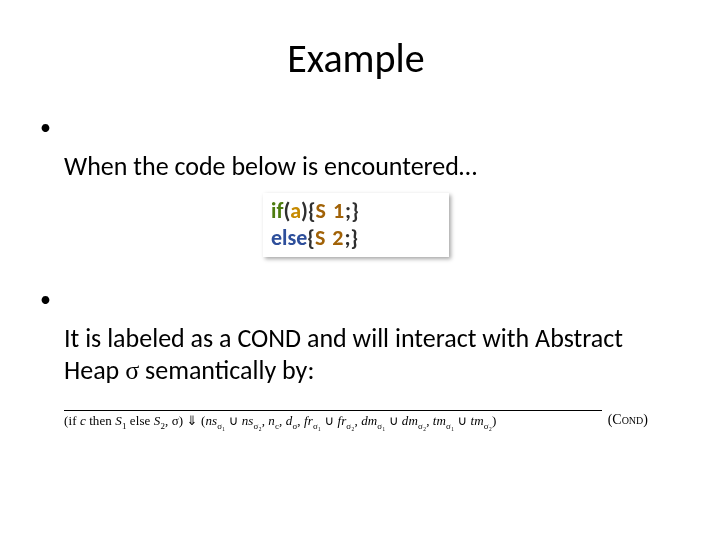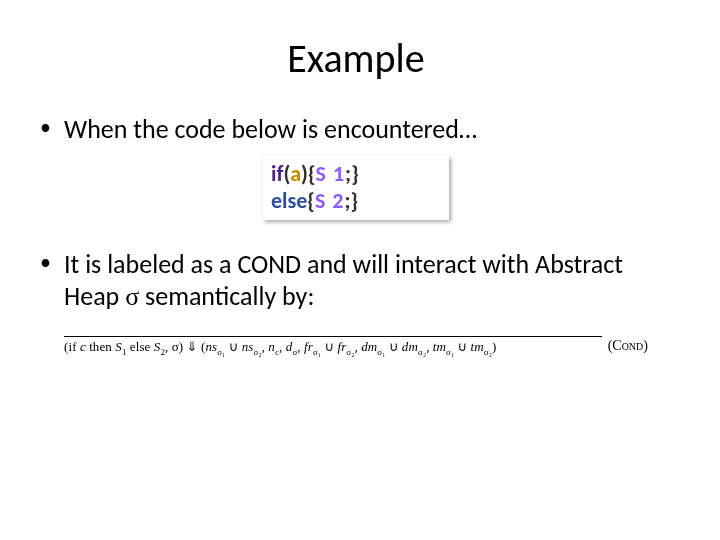--- a/index.html
+++ b/index.html
@@ -32,41 +32,42 @@
     display: flex;
   }
   .bullet .dot {
     width: 24px;
     flex: 0 0 24px;
     font-size: 22px;
     line-height: 1.4;
   }
   .bullet .text {
     flex: 1;
+    margin-top: 37px;
   }
   .codebox {
     margin: 6px auto 28px auto;
     width: 170px;
     background: #fff;
     box-shadow: 2px 2px 4px rgba(0,0,0,0.35);
     padding: 4px 8px 6px 8px;
     font-family: Calibri, "Segoe UI", Arial, sans-serif;
   }
   .codebox .line {
     font-size: 22px;
     font-weight: 700;
     display: flex;
     flex-wrap: wrap;
     gap: 0;
   }
-  .kw-if { color: #4c1d95; }
+  .kw-if { color: #4d7c0f; }
   .kw-paren,
   .kw-brace { color: #2f2f2f; }
   .kw-a { color: #c68a00; }
-  .kw-s { color: #8b5cf6; letter-spacing: 1px; }
+  .kw-s { color: #a16207; letter-spacing: 1px; }
   .kw-semi { color: #2f2f2f; }
   .kw-else { color: #2e4f9b; }
   .sigma {
     font-family: "Times New Roman", serif;
   }
   .rulebox {
     margin: 22px auto 0 auto;
     width: 584px;
   }
   .rule-top {

